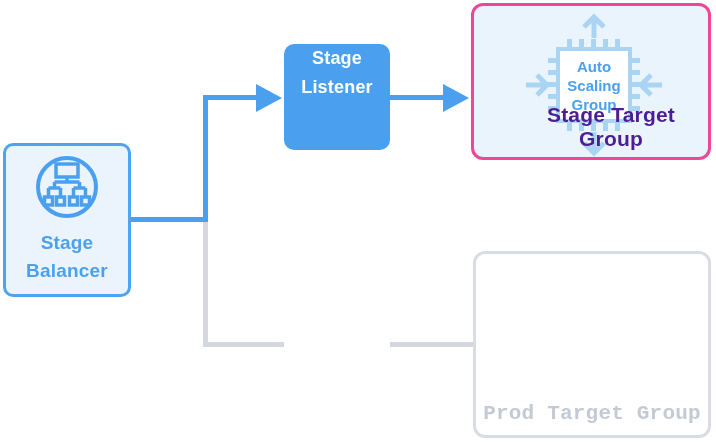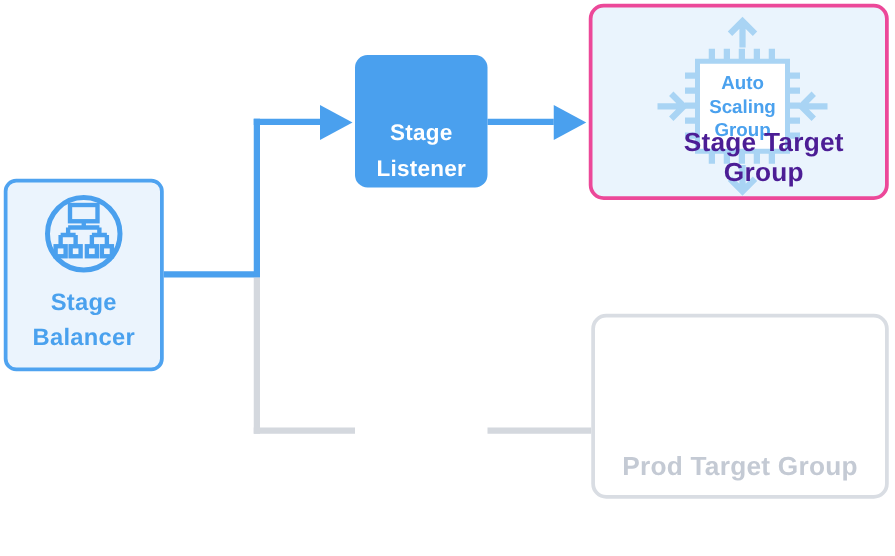--- a/index.html
+++ b/index.html
@@ -32,21 +32,21 @@
   .lb .label {
     color: #4AA1EE;
     font-size: 19px; font-weight: 600;
     line-height: 1.5; text-align: center;
     letter-spacing: 0.2px;
   }
   
   .listener {
     width: 106px;
     border-radius: 10px;
-    display: flex; align-items: flex-end; justify-content: center;
+    display: flex; align-items: flex-start; justify-content: center;
     text-align: center;
     font-size: 18px; font-weight: 600; line-height: 1.6;
     letter-spacing: 0.2px;
   }
   .stage-listener {
     left: 284px; top: 44px; height: 106px;
     background: #4AA0EE;
     color: #ffffff;
   }
   .prod-listener {
@@ -58,23 +58,24 @@
   
   .tg {
     border-radius: 12px;
   }
   .stage-tg {
     left: 471px; top: 3px; width: 240px; height: 157px;
     background: #EAF4FD;
     border: 3px solid #ec4899;
   }
   .prod-tg {
-    left: 473px; top: 251px; width: 238px; height: 148px;
+    left: 473px; top: 251px; width: 238px; height: 187px;
     background: #ffffff;
     border: 3px solid #D9DDE3;
+    font-family: Liberation Mono, monospace;
   }
   .tg .tg-label {
     position: absolute; left: 0; right: 0; bottom: 6px;
     text-align: center;
     font-size: 21px; font-weight: 600;
     letter-spacing: 0.2px;
   }
   .stage-tg .tg-label { color: #4c1d95; padding-left: 40px; }
   .prod-tg .tg-label { color: #C4CAD4; bottom: 10px; }
   .chip-svg { position: absolute; left: 45px; top: 4px; }

